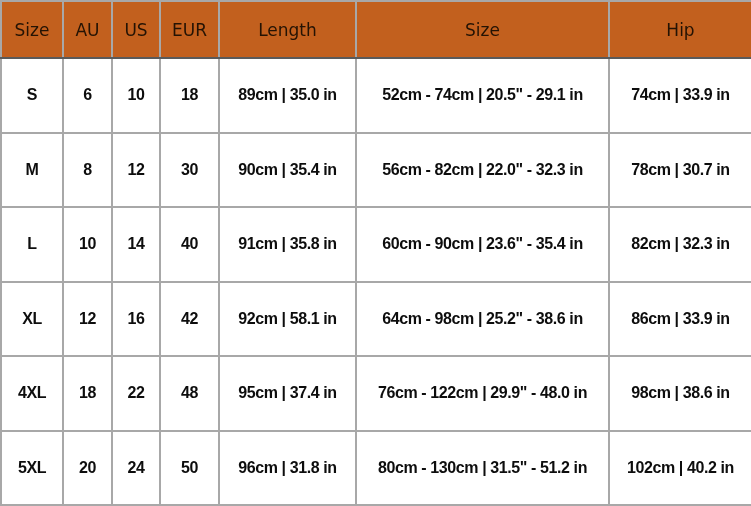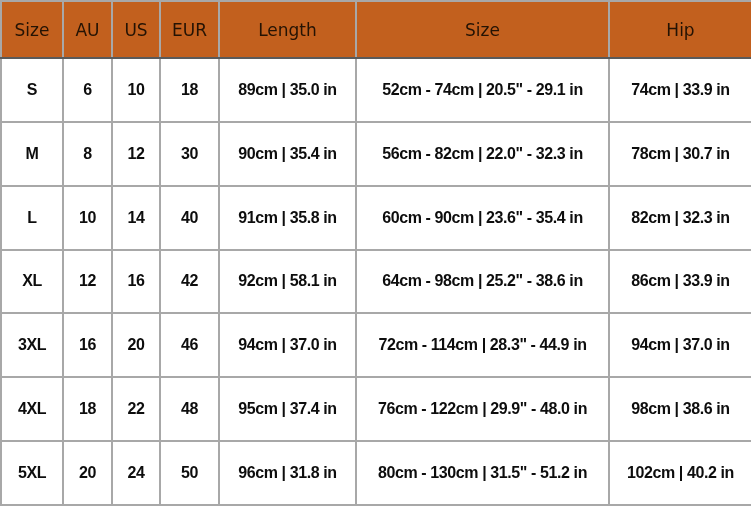--- a/index.html
+++ b/index.html
@@ -112,29 +112,20 @@
       <tr>
         <td>XL</td>
         <td>12</td>
         <td>16</td>
         <td>42</td>
         <td>92cm | 58.1 in</td>
         <td>64cm - 98cm | 25.2" - 38.6 in</td>
         <td>86cm | 33.9 in</td>
       </tr>
       <tr>
-        <td>3XL</td>
-        <td>16</td>
-        <td>20</td>
-        <td>46</td>
-        <td>94cm | 37.0 in</td>
-        <td>72cm - 114cm | 28.3" - 44.9 in</td>
-        <td>94cm | 37.0 in</td>
-      </tr>
-      <tr>
         <td>4XL</td>
         <td>18</td>
         <td>22</td>
         <td>48</td>
         <td>95cm | 37.4 in</td>
         <td>76cm - 122cm | 29.9" - 48.0 in</td>
         <td>98cm | 38.6 in</td>
       </tr>
       <tr>
         <td>5XL</td>

